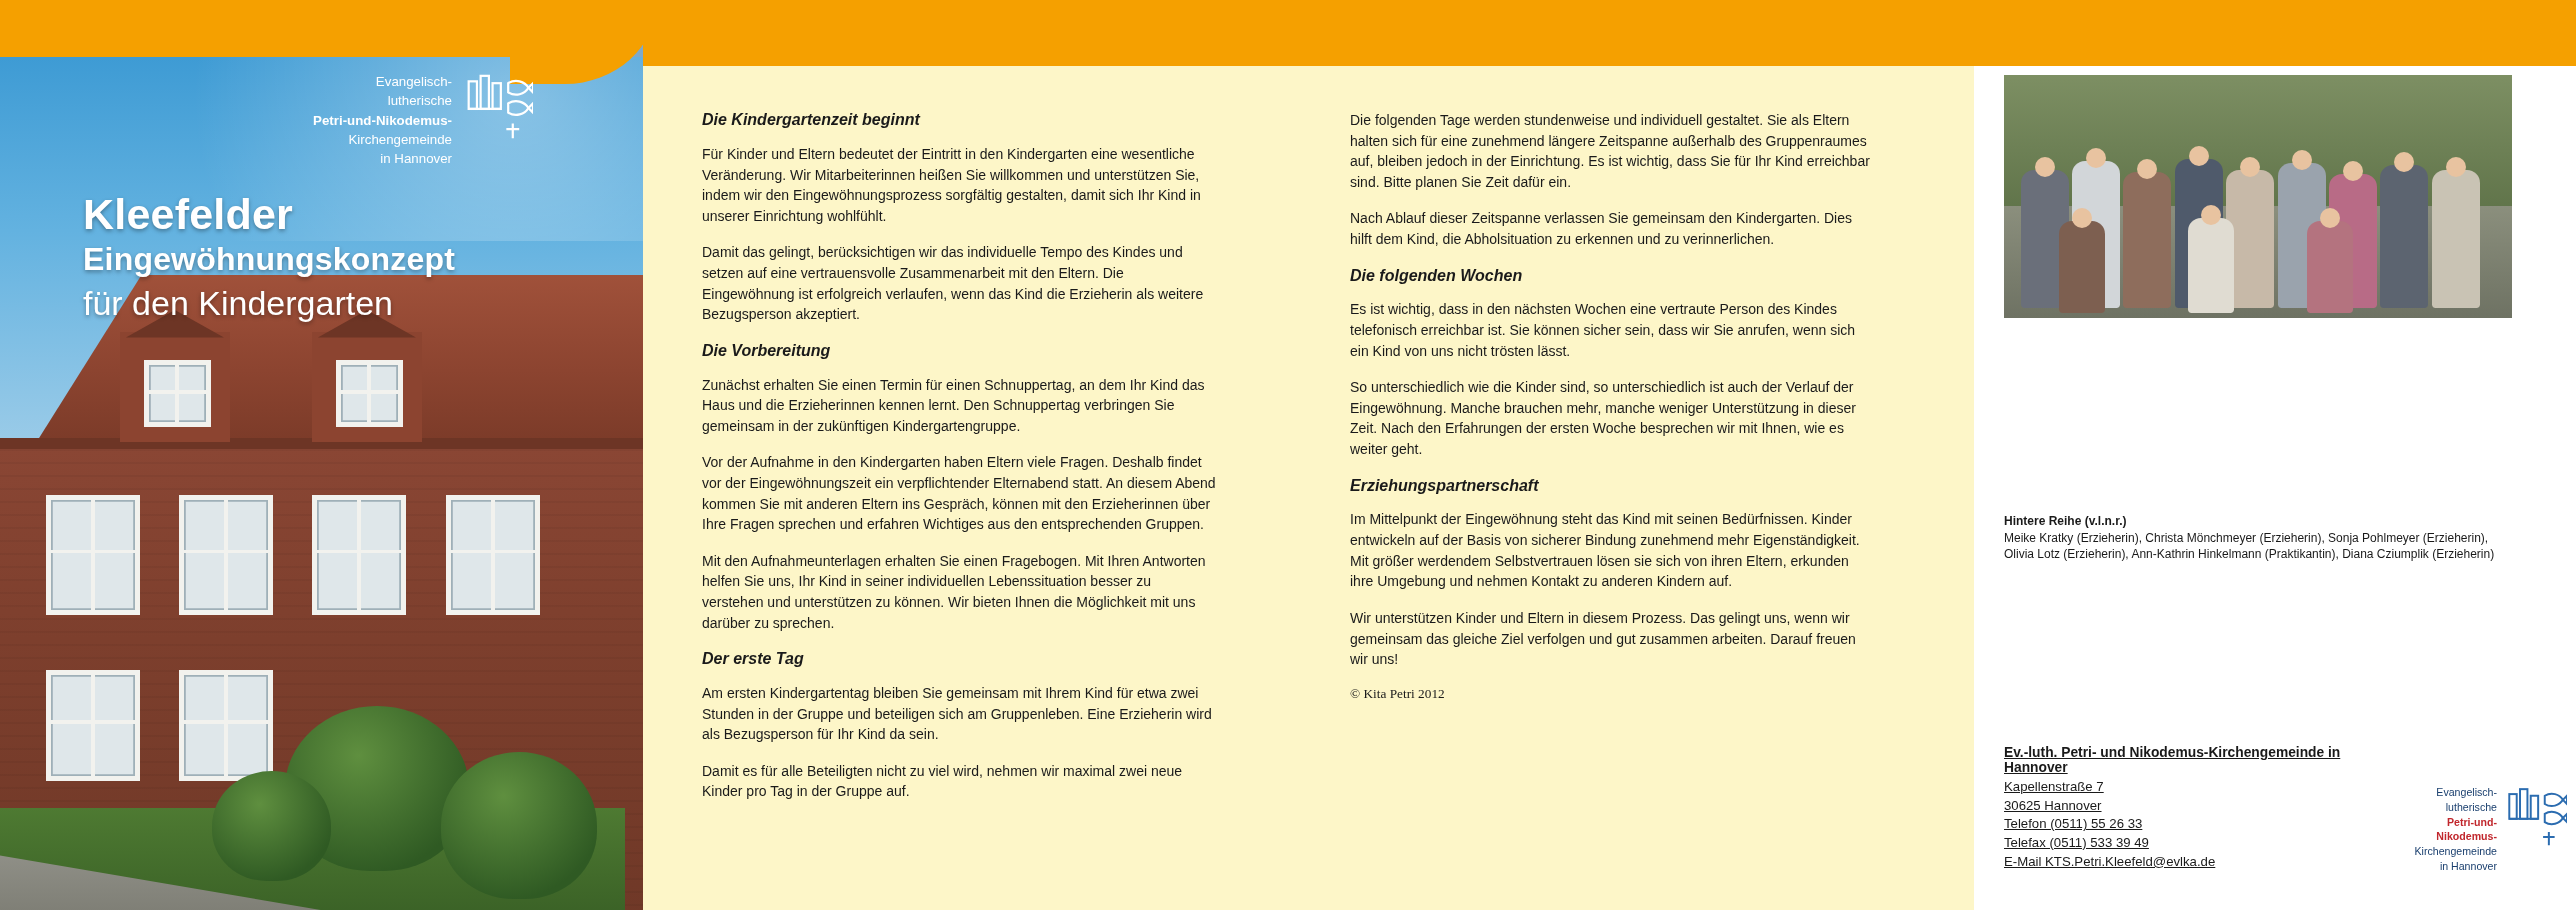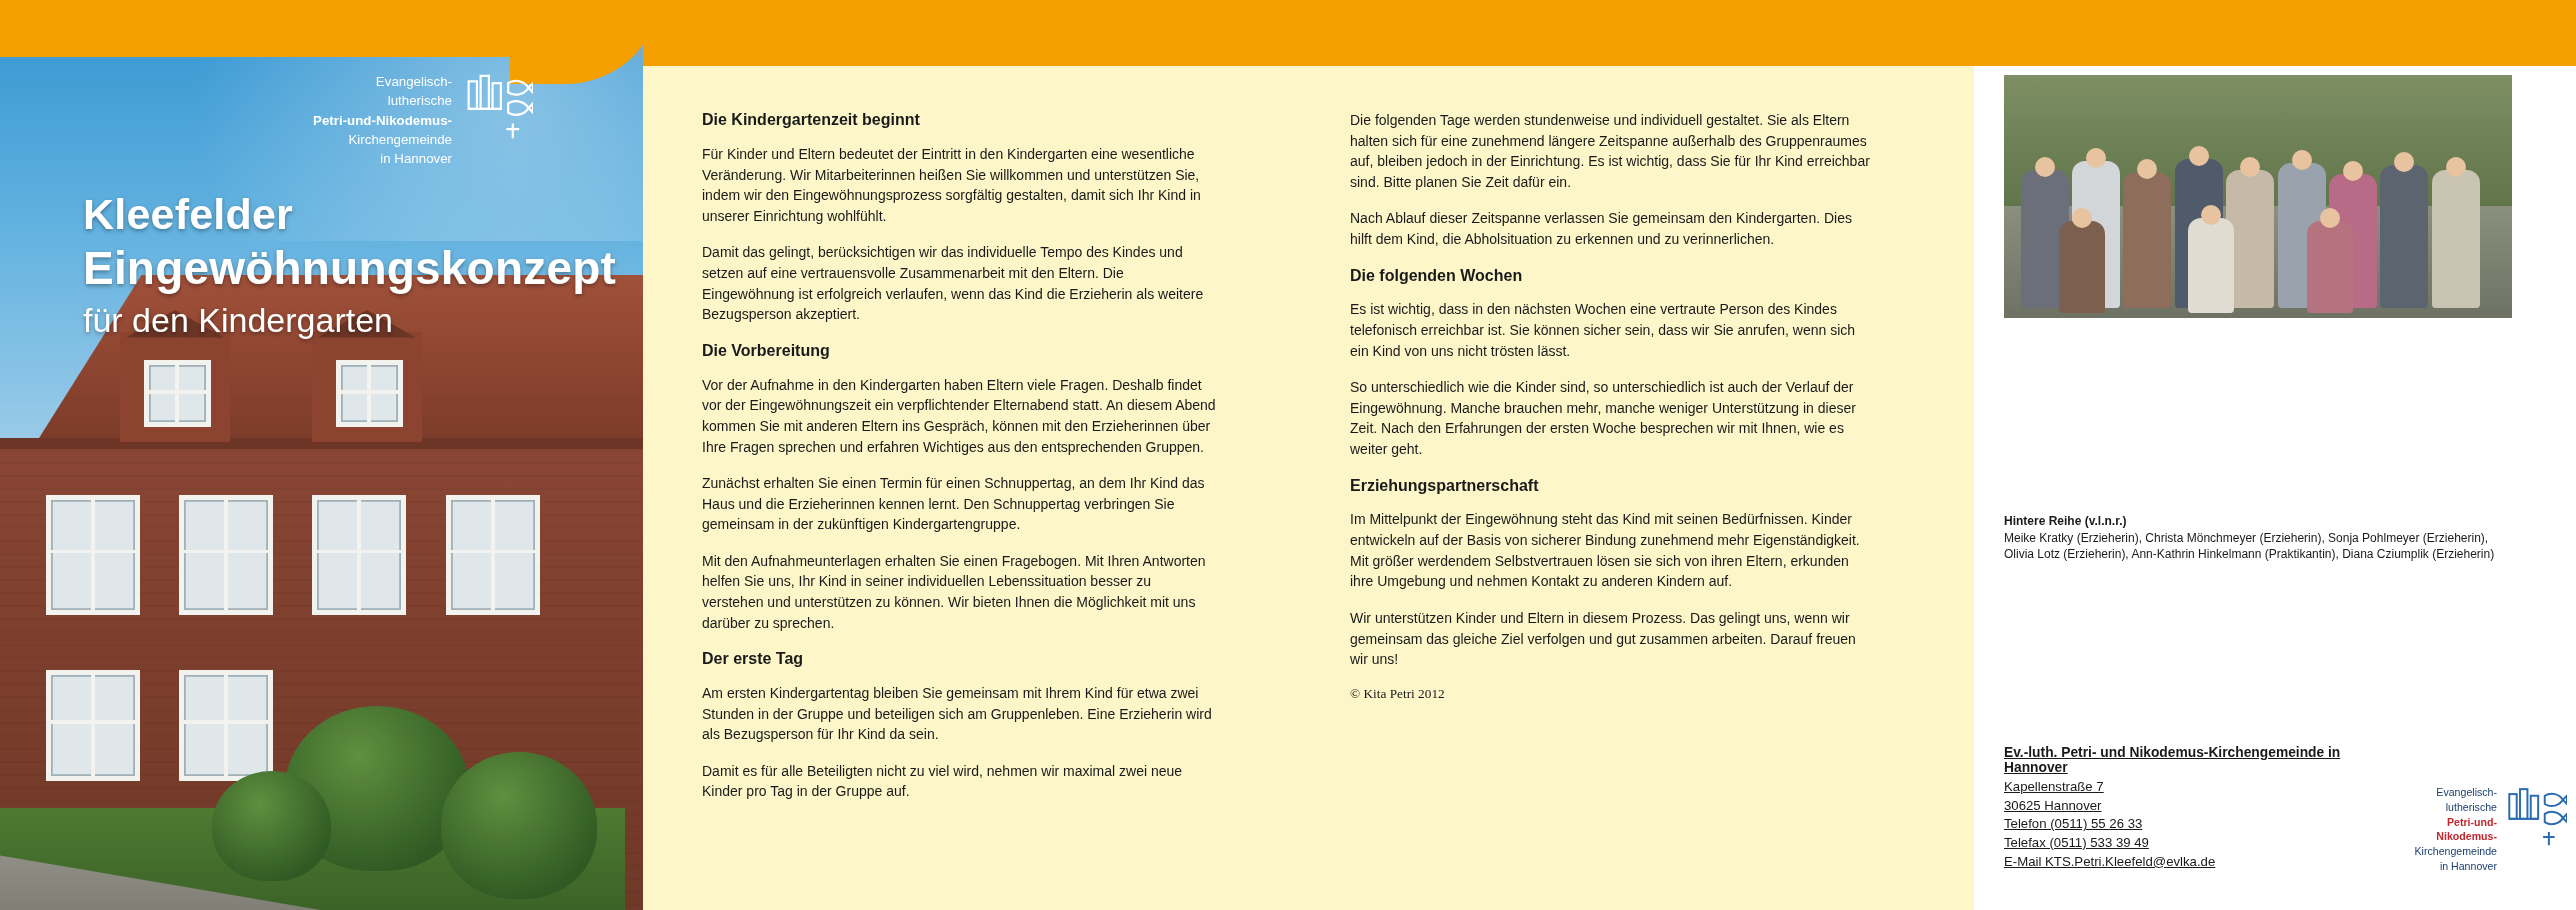--- a/index.html
+++ b/index.html
@@ -91,42 +91,42 @@
     text-align:right;color:#ffffff;font-size:13.3px;line-height:1.45;
   }
   .logo-text .accent{color:#ffffff;font-weight:bold;}
   .logo-mark{width:68px;height:72px;position:relative;color:#ffffff;}
 
   .cover-title{
     position:absolute;left:83px;top:188px;width:514px;color:#ffffff;
     text-shadow:0 1.8px 4.6px rgba(0,0,0,.35);
   }
   .cover-title .l1{font-size:43px;font-weight:bold;line-height:1.22;letter-spacing:0.2px;}
-  .cover-title .l2{font-size:46px;font-weight:bold;line-height:1.22;letter-spacing:0.2px;}
+  .cover-title .l2{font-size:32px;font-weight:bold;line-height:1.22;letter-spacing:0.2px;}
   .cover-title .l3{font-size:34px;font-weight:normal;line-height:1.35;margin-top:1.8px;}
 
   
   .right-panel{
     position:absolute;left:643px;top:0;width:1933px;height:911px;
     background:#fdf6c8;
   }
   .top-orange{
     position:absolute;left:643px;top:0;width:1933px;height:66px;background:#f5a000;
   }
   .white-right{
     position:absolute;left:1974px;top:66px;width:602px;height:845px;background:#ffffff;
   }
 
   
   .col{position:absolute;top:110px;color:#1a1a1a;}
   .col1{left:702px;width:514px;}
   .col2{left:1350px;width:523px;}
 
   h2.sec{
-    font-size:16px;font-weight:bold;margin:0 0 13px 0;line-height:1.3;
+    font-size:16px;font-weight:bold;margin:0 0 13px 0;line-height:1.3;font-style:italic;
   }
   p.body{
     font-size:14px;line-height:1.48;margin:0 0 15.6px 0;
   }
   .gap-before{margin-top:27.5px;}
   .copyright{font-size:13.3px;font-family:Liberation Serif, serif;}
 
   
   .photo-wrap{position:absolute;left:2004px;top:75px;width:508px;height:243px;overflow:hidden;background:#6f7a58;}
   .photo-sky{position:absolute;inset:0;background:linear-gradient(180deg,#7d8f63 0%,#5e7248 60%,#4c5d3c 100%);}
@@ -248,22 +248,22 @@
 
   <div class="right-panel"></div>
   <div class="top-orange"></div>
   <div class="white-right"></div>
 
   <div class="col col1">
     <h2 class="sec">Die Kindergartenzeit beginnt</h2>
     <p class="body">Für Kinder und Eltern bedeutet der Eintritt in den Kindergarten eine wesentliche Veränderung. Wir Mitarbeiterinnen heißen Sie willkommen und unterstützen Sie, indem wir den Eingewöhnungsprozess sorgfältig gestalten, damit sich Ihr Kind in unserer Einrichtung wohlfühlt.</p>
     <p class="body">Damit das gelingt, berücksichtigen wir das individuelle Tempo des Kindes und setzen auf eine vertrauensvolle Zusammenarbeit mit den Eltern. Die Eingewöhnung ist erfolgreich verlaufen, wenn das Kind die Erzieherin als weitere Bezugsperson akzeptiert.</p>
     <h2 class="sec gap-before">Die Vorbereitung</h2>
+    <p class="body">Zunächst erhalten Sie einen Termin für einen Schnuppertag, an dem Ihr Kind das Haus und die Erzieherinnen kennen lernt. Den Schnuppertag verbringen Sie gemeinsam in der zukünftigen Kindergartengruppe.</p>
     <p class="body">Vor der Aufnahme in den Kindergarten haben Eltern viele Fragen. Deshalb findet vor der Eingewöhnungszeit ein verpflichtender Elternabend  statt. An diesem Abend kommen Sie mit anderen Eltern ins Gespräch, können mit den Erzieherinnen über Ihre Fragen sprechen und erfahren Wichtiges aus den entsprechenden Gruppen.</p>
-    <p class="body">Zunächst erhalten Sie einen Termin für einen Schnuppertag, an dem Ihr Kind das Haus und die Erzieherinnen kennen lernt. Den Schnuppertag verbringen Sie gemeinsam in der zukünftigen Kindergartengruppe.</p>
     <p class="body">Mit den Aufnahmeunterlagen erhalten Sie einen Fragebogen. Mit Ihren Antworten helfen Sie uns, Ihr Kind in seiner individuellen Lebenssituation besser zu verstehen und unterstützen zu können. Wir bieten Ihnen die Möglichkeit mit uns darüber zu sprechen.</p>
     <h2 class="sec gap-before">Der erste Tag</h2>
     <p class="body">Am ersten Kindergartentag bleiben Sie gemeinsam mit Ihrem Kind für etwa zwei Stunden in der Gruppe und beteiligen sich am Gruppenleben. Eine Erzieherin wird als Bezugsperson für Ihr Kind da sein.</p>
     <p class="body">Damit es für alle Beteiligten nicht zu viel wird, nehmen wir maximal zwei neue Kinder pro Tag in der Gruppe auf.</p>
   </div>
 
   <div class="col col2">
     <p class="body">Die folgenden Tage werden stundenweise und individuell gestaltet. Sie als Eltern halten sich für eine zunehmend längere Zeitspanne außerhalb des Gruppenraumes auf, bleiben jedoch in der Einrichtung. Es ist wichtig, dass Sie  für Ihr Kind erreichbar sind. Bitte planen Sie Zeit dafür ein.</p>
     <p class="body">Nach Ablauf dieser Zeitspanne verlassen Sie gemeinsam den Kindergarten. Dies hilft dem Kind, die Abholsituation zu erkennen und zu verinnerlichen.</p>
     <h2 class="sec gap-before">Die folgenden Wochen</h2>

